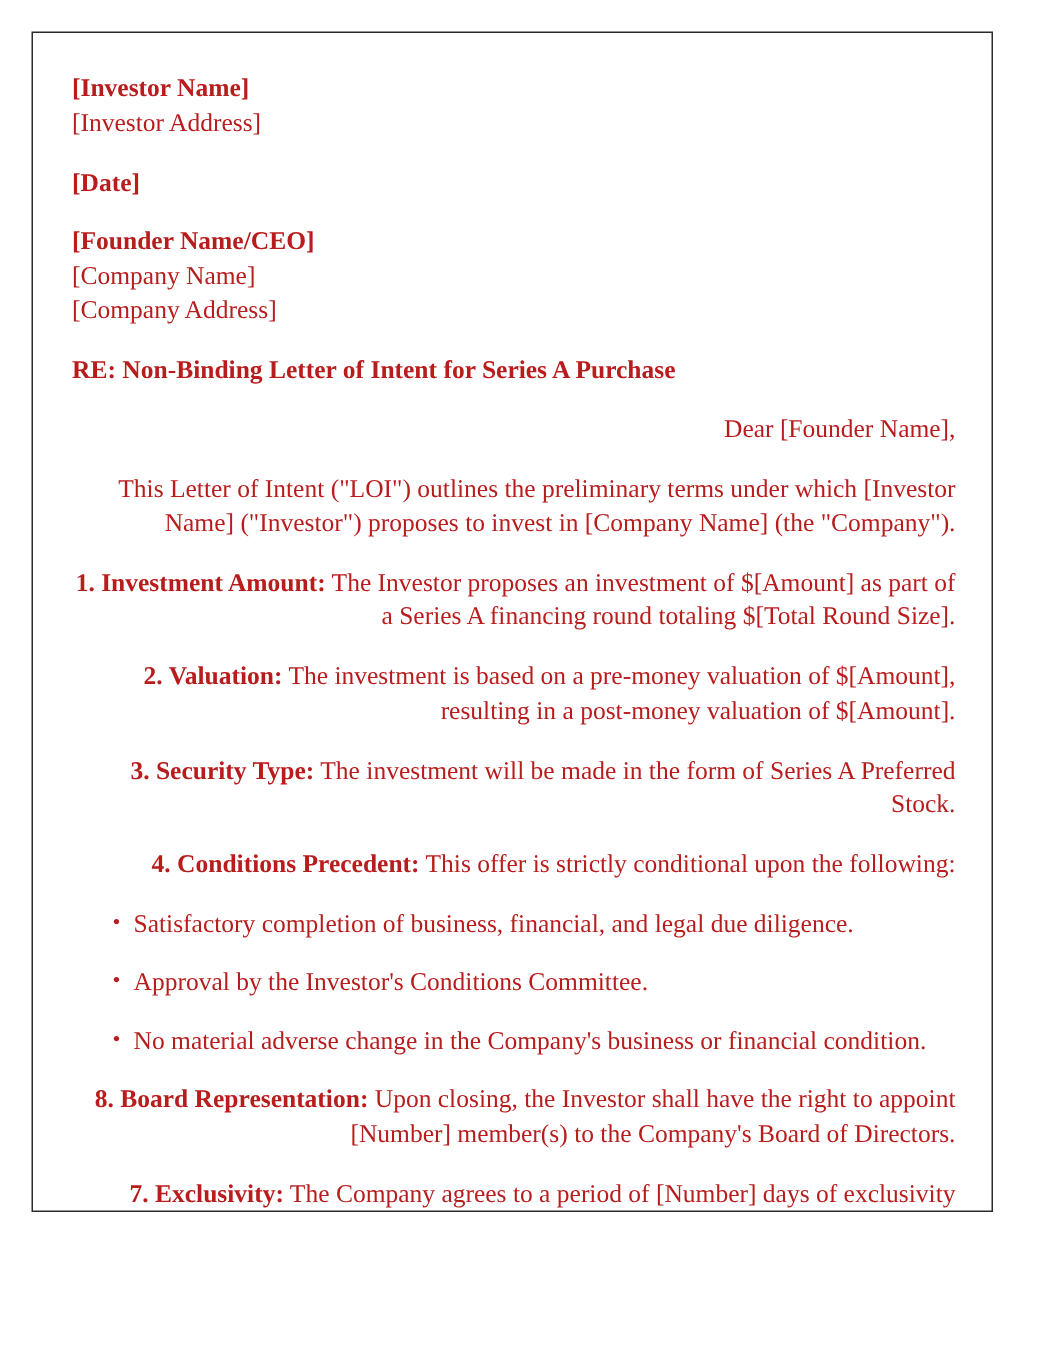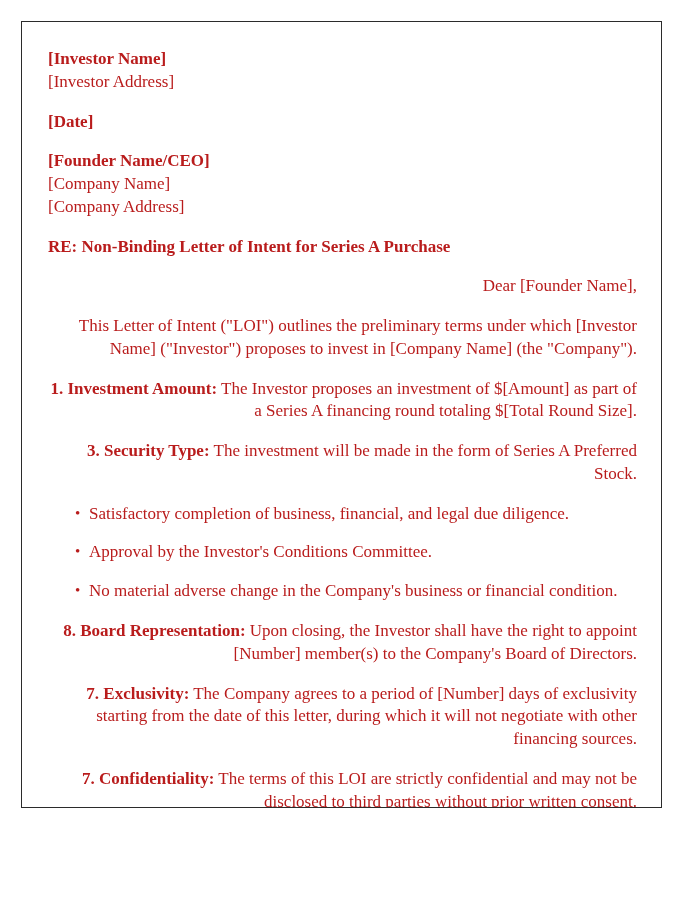--- a/index.html
+++ b/index.html
@@ -107,23 +107,25 @@
       </div>
 
       <p class="subject">RE: Non-Binding Letter of Intent for Series A Purchase</p>
 
       <p class="para">Dear [Founder Name],</p>
 
       <p class="para">This Letter of Intent ("LOI") outlines the preliminary terms under which [Investor Name] ("Investor") proposes to invest in [Company Name] (the "Company").</p>
 
       <p class="clause"><span class="clause-label">1. Investment Amount:</span><span> The Investor proposes an investment of $[Amount] as part of a Series A financing round totaling $[Total Round Size].</span></p>
 
+      <p class="clause"><span class="clause-label">2. Valuation:</span><span> The investment is based on a pre-money valuation of $[Amount], resulting in a post-money valuation of $[Amount].</span></p>
 
       <p class="clause"><span class="clause-label">3. Security Type:</span><span> The investment will be made in the form of Series A Preferred Stock.</span></p>
 
+      <p class="clause"><span class="clause-label">4. Conditions Precedent:</span><span> This offer is strictly conditional upon the following:</span></p>
 
       <ul class="conditions">
         <li>Satisfactory completion of business, financial, and legal due diligence.</li>
         <li>Approval by the Investor's Conditions Committee.</li>
         <li>No material adverse change in the Company's business or financial condition.</li>
       </ul>
 
       <p class="clause"><span class="clause-label">8. Board Representation:</span><span> Upon closing, the Investor shall have the right to appoint [Number] member(s) to the Company's Board of Directors.</span></p>
 
       <p class="clause"><span class="clause-label">7. Exclusivity:</span><span> The Company agrees to a period of [Number] days of exclusivity starting from the date of this letter, during which it will not negotiate with other financing sources.</span></p>

